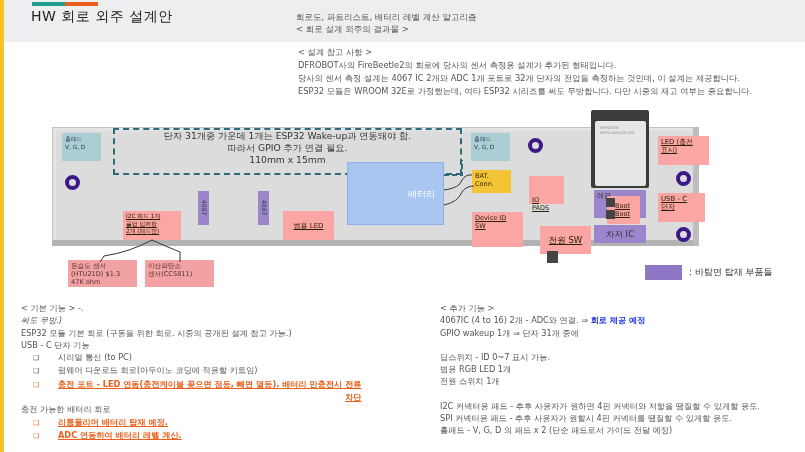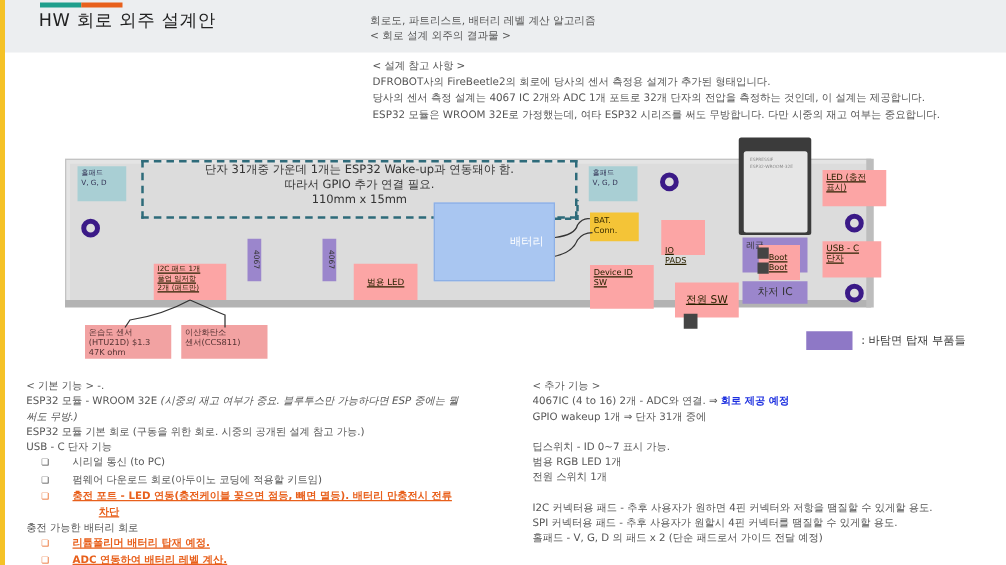--- a/index.html
+++ b/index.html
@@ -161,34 +161,33 @@
   <path d="M444 190 Q460 188 462 180 Q466 174 472 175" stroke="#333" stroke-width="1" fill="none"></path>
   <path d="M444 205 Q458 202 462 192 Q466 186 474 186" stroke="#333" stroke-width="1" fill="none"></path>
   <path d="M444 175 L462 175 L462 160" stroke="#2e6b7a" stroke-width="2" stroke-dasharray="5,3" fill="none"></path>
 </svg>
 
 <div class="legend-swatch"></div>
 <div class="legend-label">: 바탐면 탑재 부품들</div>
 
 <div class="section" style="left:21px; top:302px;">
   <div>&lt; 기본 기능 &gt; -.</div>
-  <div><span>ESP32 모듈 - WROOM 32E </span><span class="italic">(시중의 재고 여부가 중요. 블루투스만 가능하다면 ESP 중에는 뭘</span></div>
   <div class="italic">써도 무방.)</div>
   <div>ESP32 모듈 기본 회로 (구동을 위한 회로. 시중의 공개된 설계 참고 가능.)</div>
   <div>USB - C 단자 기능</div>
   <div class="indent"><span class="bullet">❏</span> &nbsp;&nbsp;&nbsp;&nbsp;<span>시리얼 통신 (to PC)</span></div>
   <div class="indent"><span class="bullet">❏</span> &nbsp;&nbsp;&nbsp;&nbsp;<span>펌웨어 다운로드 회로(아두이노 코딩에 적용할 키트임)</span></div>
   <div class="indent"><span class="bullet orange">❏</span> &nbsp;&nbsp;&nbsp;&nbsp;<span class="orange-link">충전 포트 - LED 연동(충전케이블 꽂으면 점등, 빼면 멸등). 배터리 만충전시 전류</span></div>
-  <div style="padding-left:58px;"><span class="orange-link">차단</span></div>
+  <div style="padding-left:58px;text-align:right;"><span class="orange-link">차단</span></div>
   <div>충전 가능한 배터리 회로</div>
   <div class="indent"><span class="bullet orange">❏</span> &nbsp;&nbsp;&nbsp;&nbsp;<span class="orange-link">리튬폴리머 배터리 탑재 예정.</span></div>
   <div class="indent"><span class="bullet orange">❏</span> &nbsp;&nbsp;&nbsp;&nbsp;<span class="orange-link">ADC 연동하여 배터리 레벨 계산.</span></div>
 </div>
 
-<div class="section" style="left:426px; top:302px;">
+<div class="section" style="left:440px; top:302px;">
   <div>&lt; 추가 기능 &gt;</div>
   <div><span>4067IC (4 to 16) 2개 - ADC와 연결. ⇒ </span><span class="blue-bold">회로 제공 예정</span></div>
   <div>GPIO wakeup 1개 ⇒ 단자 31개 중에</div>
   <div style="height:12px;"></div>
   <div>딥스위치 - ID 0~7 표시 가능.</div>
   <div>범용 RGB LED 1개</div>
   <div>전원 스위치 1개</div>
   <div style="height:12px;"></div>
   <div>I2C 커넥터용 패드 - 추후 사용자가 원하면 4핀 커넥터와 저항을 땜질할 수 있게할 용도.</div>
   <div>SPI 커넥터용 패드 - 추후 사용자가 원할시 4핀 커넥터를 땜질할 수 있게할 용도.</div>

